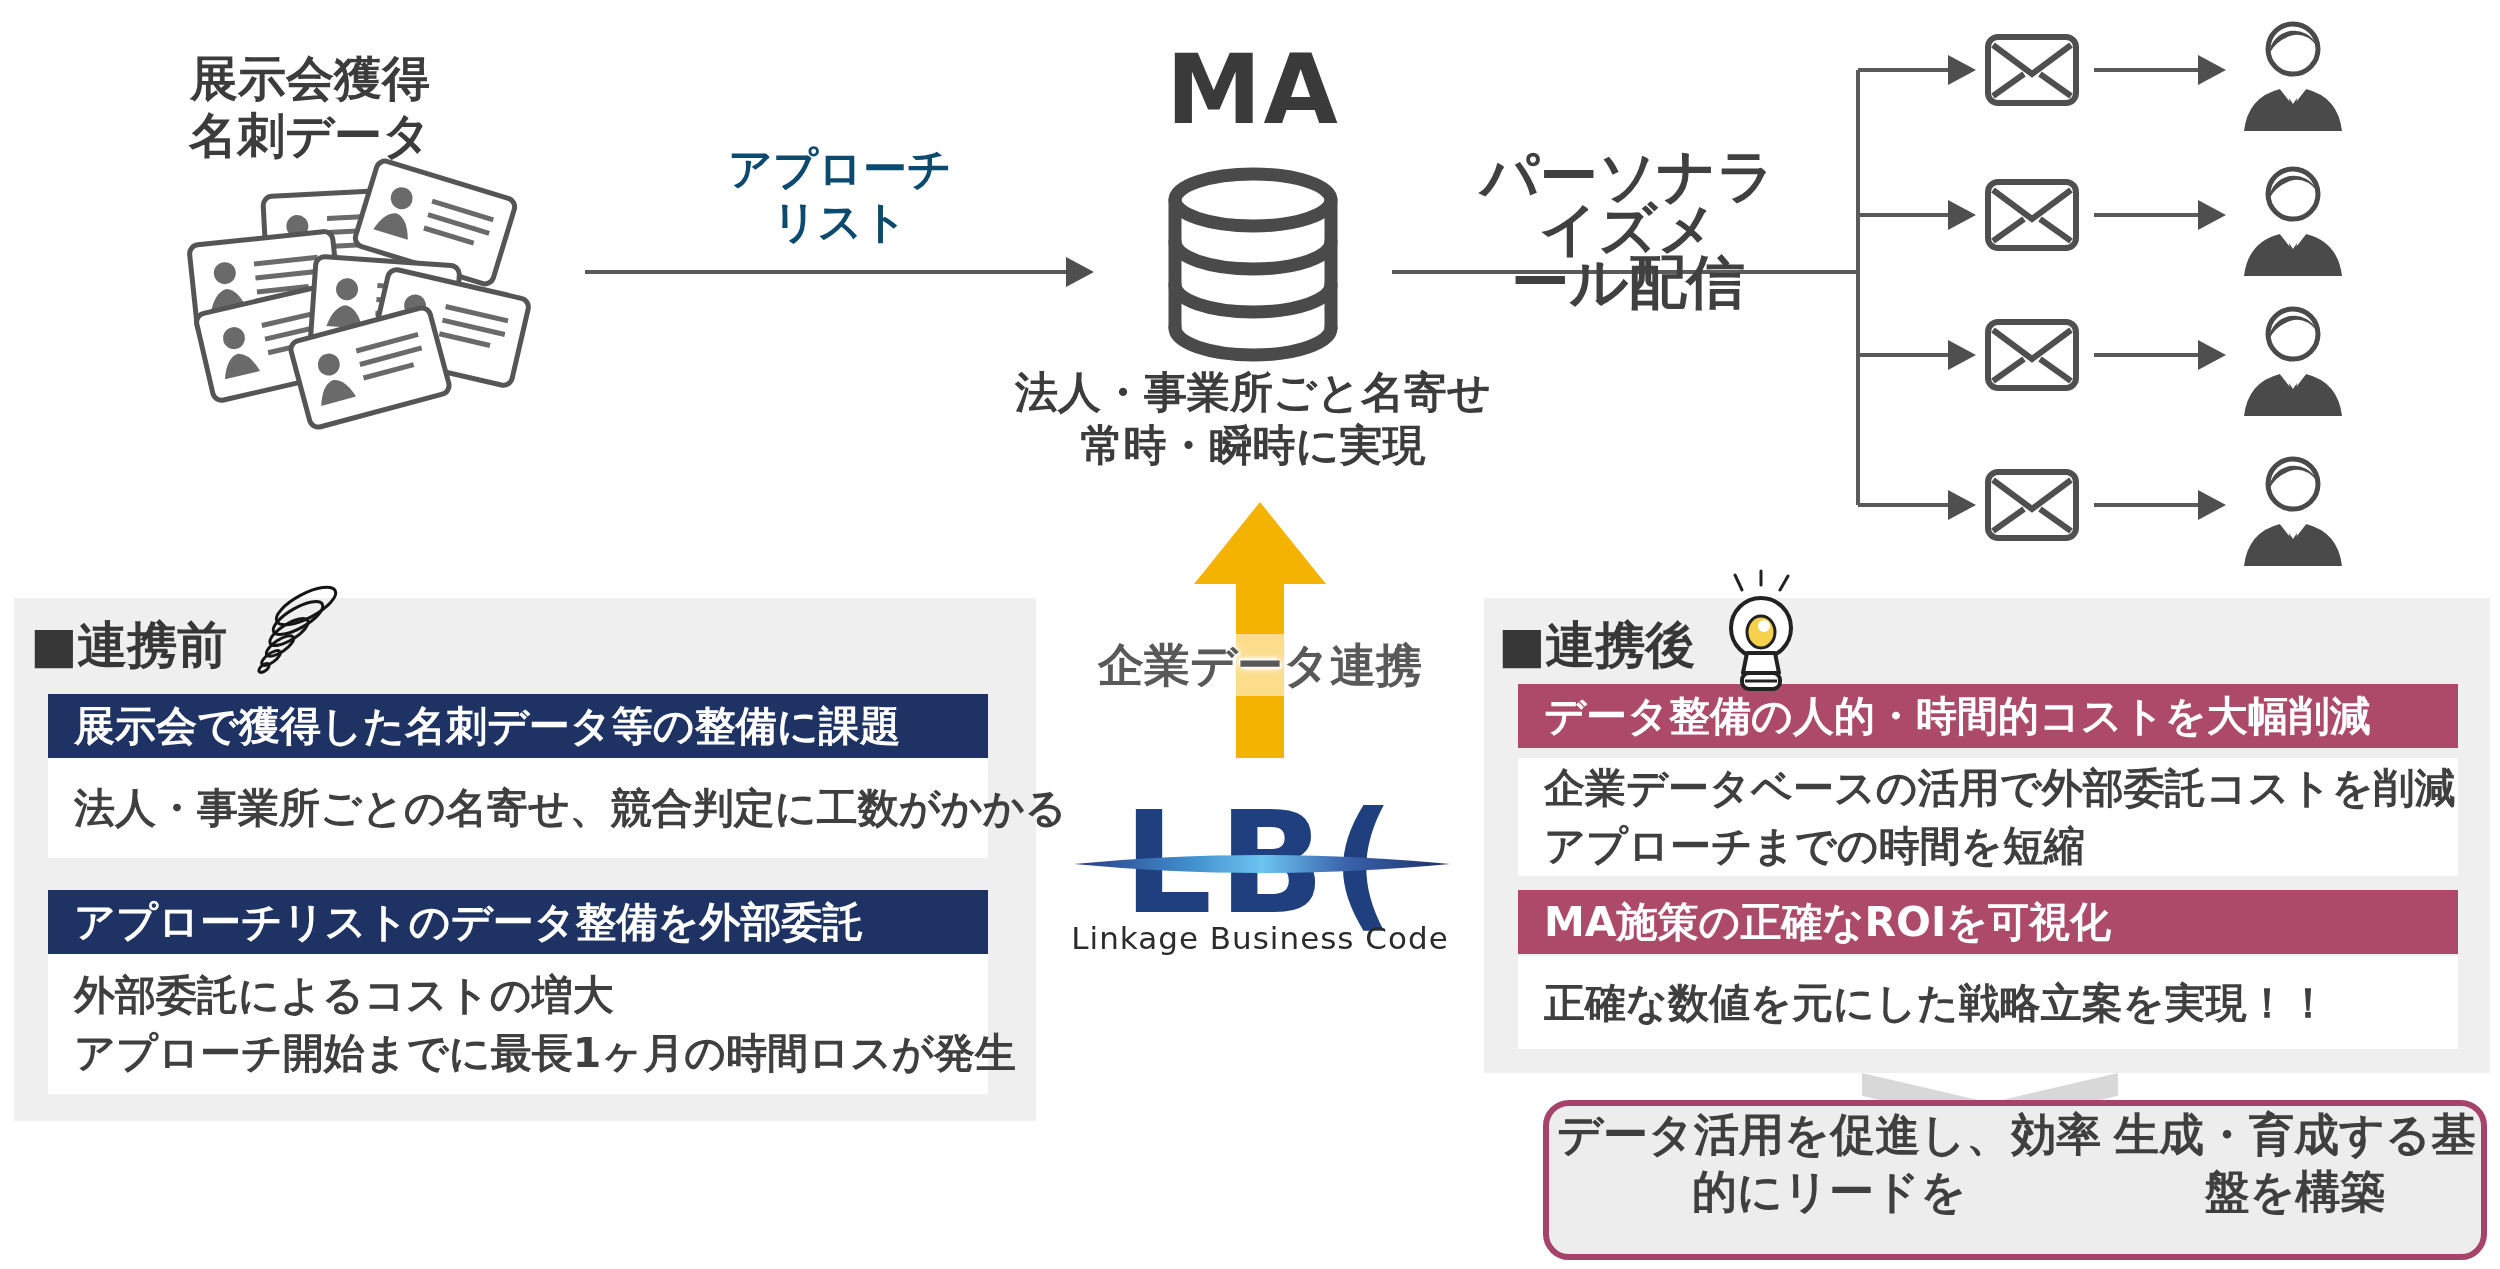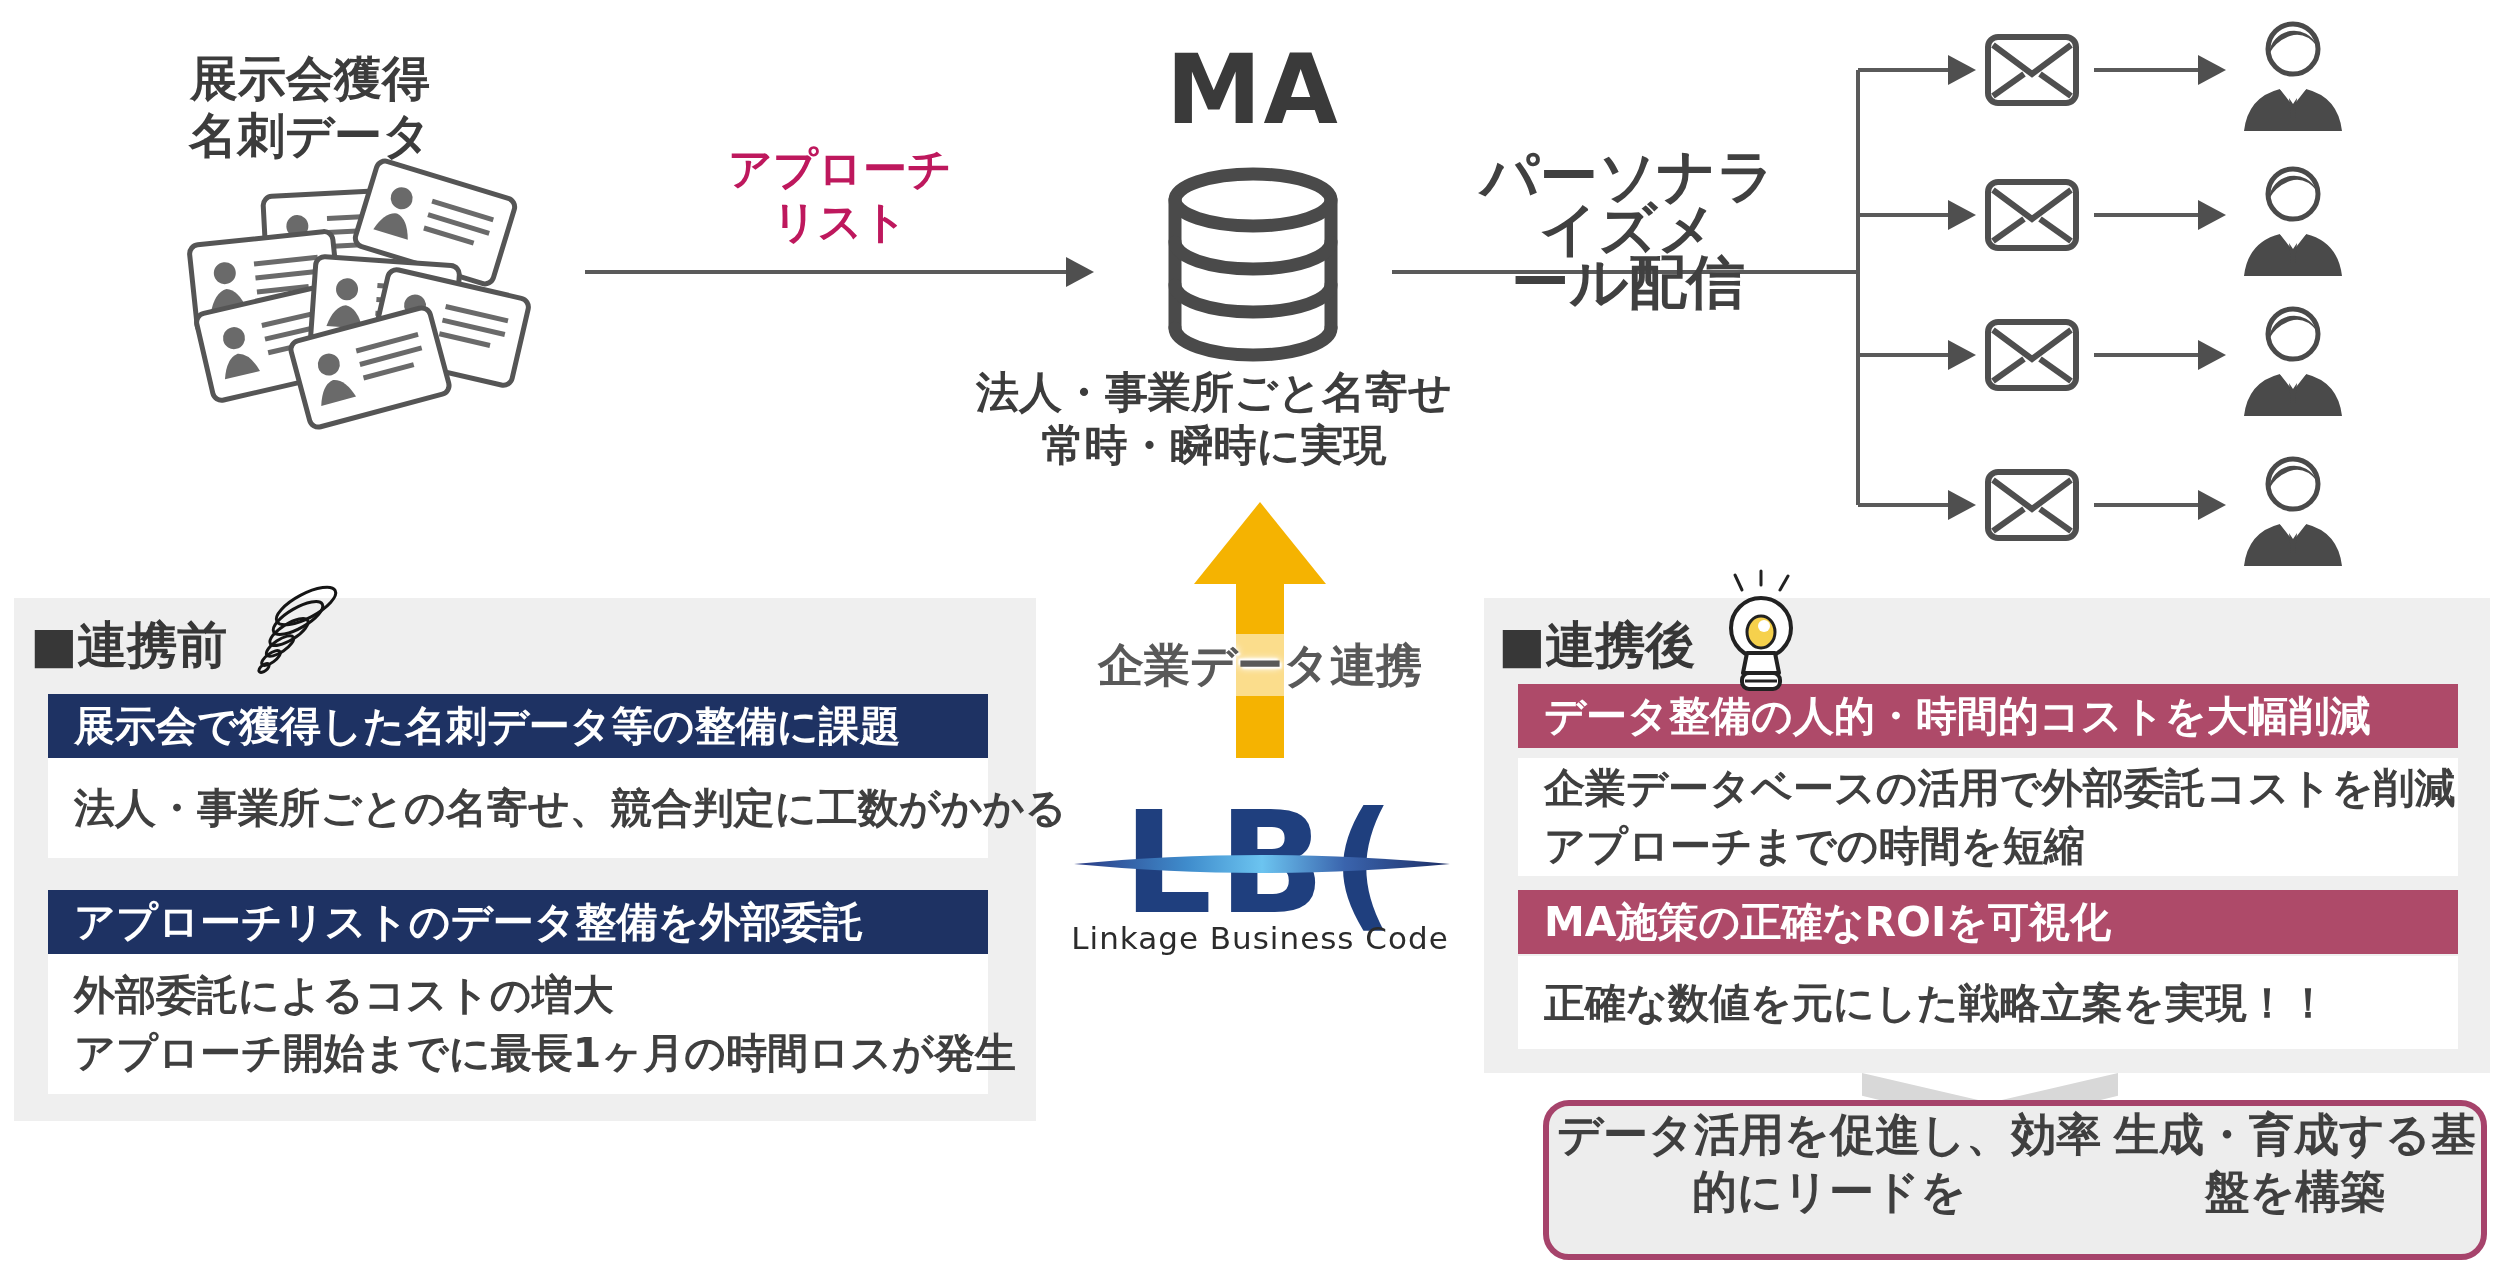--- a/index.html
+++ b/index.html
@@ -2,23 +2,23 @@
 <html><head>
 <meta charset="utf-8">
 <style>
   html,body{margin:0;padding:0;background:#ffffff;}
   .canvas{position:relative;width:2500px;height:1269px;background:#fff;overflow:hidden;
           font-family:"DejaVu Sans","Liberation Sans",sans-serif;color:#3f3f3f;}
   .abs{position:absolute;}
   .ctr{text-align:center;}
   
   .source-title{left:150px;top:50px;width:320px;font-size:48px;line-height:57px;font-weight:700;color:#3c3c3c;}
-  .approach-label{left:690px;top:142px;width:300px;font-size:44px;line-height:53px;font-weight:700;color:#be185d;}
+  .approach-label{left:690px;top:142px;width:300px;font-size:44px;line-height:53px;font-weight:700;color:#0c4a6e;}
   .ma-title{left:1103px;top:34px;width:300px;font-size:96px;font-weight:700;color:#3a3a3a;letter-spacing:2px;}
-  .db-caption{left:914px;top:366px;width:600px;font-size:43px;line-height:53px;font-weight:700;color:#3c3c3c;}
+  .db-caption{left:953px;top:366px;width:600px;font-size:43px;line-height:53px;font-weight:700;color:#3c3c3c;}
   .personalize-label{left:1478px;top:150px;width:300px;font-size:58px;line-height:53px;font-weight:700;color:#404040;}
   .integration-label{left:1048px;top:634px;width:424px;height:62px;font-size:46px;line-height:62px;font-weight:700;
       color:#595959;background:rgba(255,255,255,0.55);
       text-shadow:0 0 6px #fff,0 0 10px #fff,2px 2px 2px #fff,-2px -2px 2px #fff;}
   .lbc-caption{left:1060px;top:920px;width:400px;font-size:31px;color:#2b2b2b;letter-spacing:1px;}
   
   .gray-box{background:#efefef;}
   .box-heading{font-size:50px;font-weight:700;color:#373737;}
   .bar{position:absolute;left:34px;width:940px;height:64px;display:flex;align-items:center;
        padding-left:26px;box-sizing:border-box;color:#fff;font-size:41px;font-weight:700;white-space:nowrap;}

